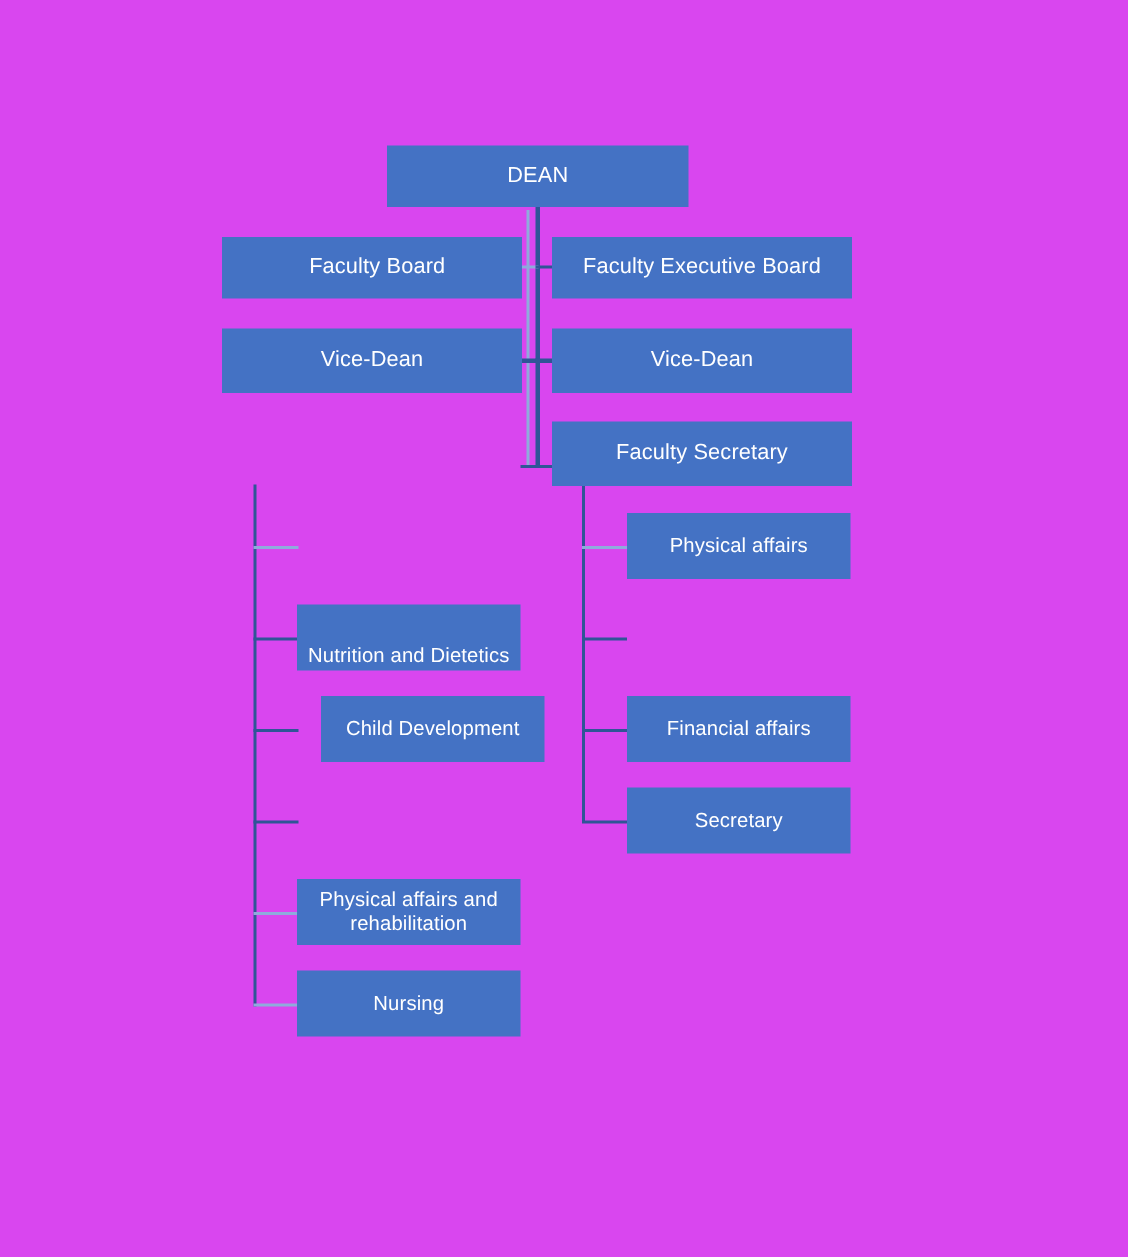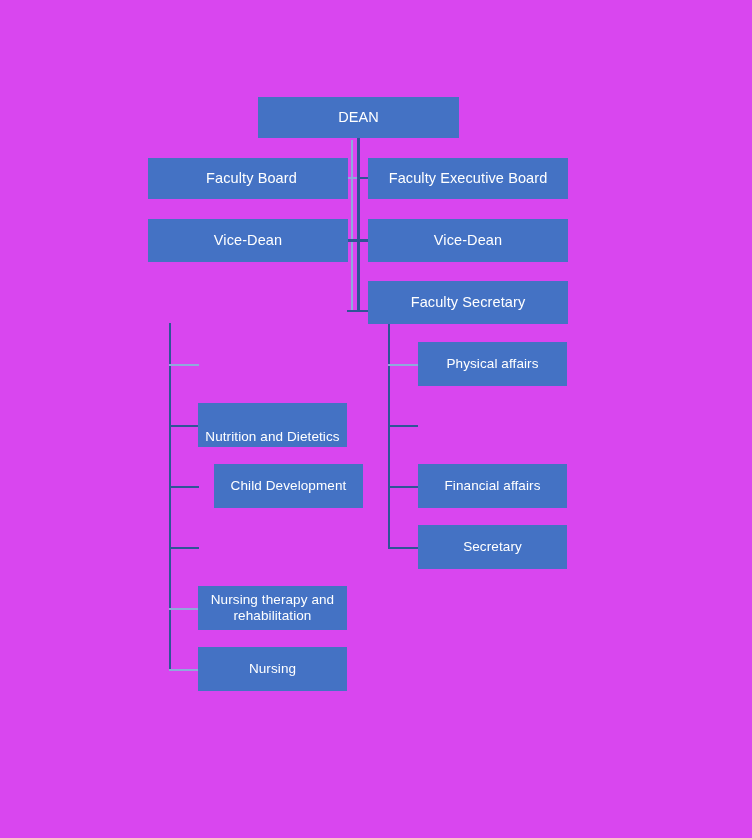--- a/index.html
+++ b/index.html
@@ -118,21 +118,21 @@
   <div class="node lv2" style="left:198px; top:403px; width:149px; height:44px;align-items:flex-end;">
     <span class="node-label">Nutrition  and Dietetics</span>
   </div>
 
   <div class="node lv2" style="left:198px; top:464px; width:149px; height:44px;margin-left:16px;">
     <span class="node-label">Child Development</span>
   </div>
 
 
   <div class="node lv2" style="left:198px; top:586px; width:149px; height:44px;">
-    <span class="node-label">Nursing therapy and
+    <span class="node-label">Physical affairs and
 rehabilitation</span>
   </div>
 
   <div class="node lv2" style="left:198px; top:647px; width:149px; height:44px;">
     <span class="node-label">Nursing</span>
   </div>
 
   <div class="node lv2" style="left:418px; top:342px; width:149px; height:44px;">
     <span class="node-label">Physical  affairs</span>
   </div>

